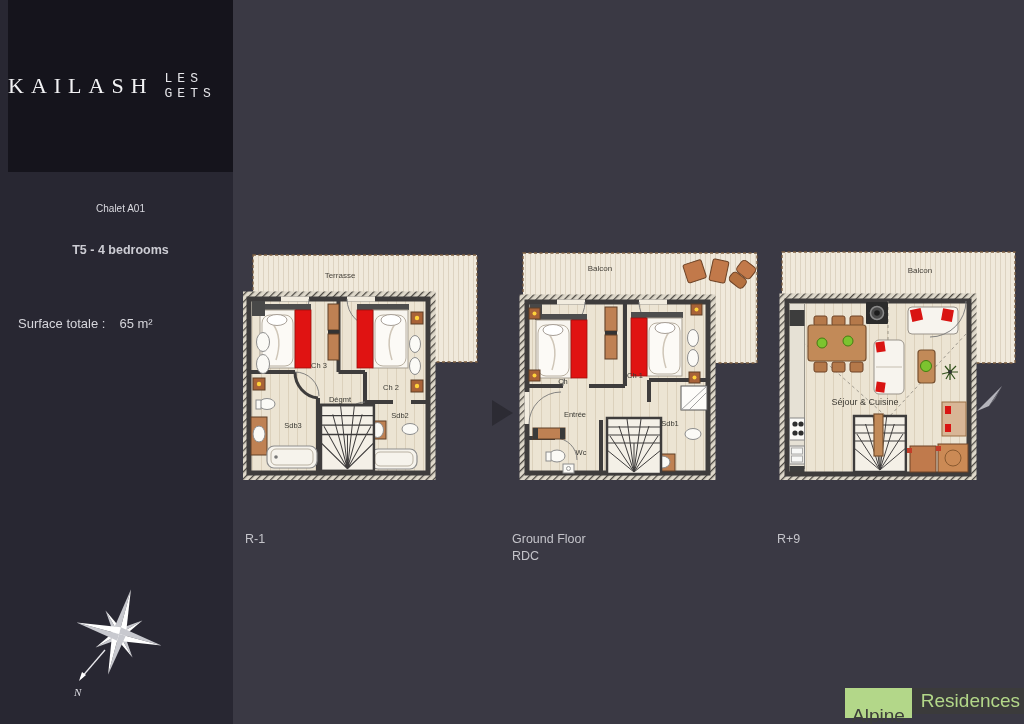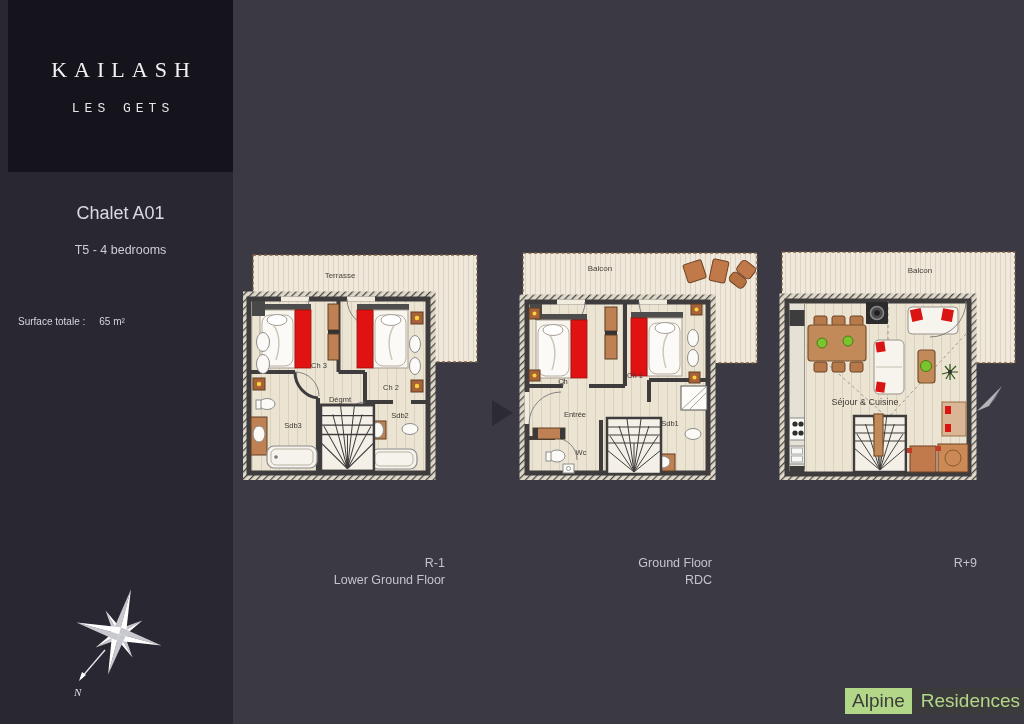--- a/index.html
+++ b/index.html
@@ -1,41 +1,41 @@
 <!DOCTYPE html>
 <html><head>
 <meta charset="utf-8">
 <style>
   html,body{margin:0;padding:0;background:#222;}
   .stage{position:relative;width:1024px;height:724px;background:#3a3944;overflow:hidden;
          font-family:"Liberation Sans",sans-serif;}
   .sidebar{position:absolute;left:0;top:0;width:233px;height:724px;background:#282732;}
   .brandbox{position:absolute;left:8px;top:0;width:225px;height:172px;background:#15141c;
-            display:flex;flex-direction:column;align-items:center;justify-content:center;gap:18px;}
+            display:flex;flex-direction:row;align-items:center;justify-content:center;gap:18px;}
   .brand-title{font-family:"Liberation Serif",serif;color:#f2f2f4;font-size:22px;
                letter-spacing:7px;margin-right:-7px;}
   .brand-sub{font-family:Liberation Mono, monospace;color:#e6e6ea;font-size:13px;
              letter-spacing:5px;margin-right:-5px;}
   .chalet-name{position:absolute;left:8px;top:203px;width:225px;text-align:center;
-               color:#dadae0;font-size:18px;}
+               color:#dadae0;font-size:10px;}
   .unit-type{position:absolute;left:8px;top:243px;width:225px;text-align:center;
-             color:#cdcdd4;font-size:12.5px;}
-  .surface{position:absolute;left:18px;top:316px;color:#d6d6dc;font-size:10px;
+             color:#cdcdd4;font-size:12.5px;font-weight:bold;}
+  .surface{position:absolute;left:18px;top:316px;color:#d6d6dc;font-size:13px;
            display:flex;gap:14px;white-space:nowrap;}
-  .plan-label{position:absolute;top:531px;width:200px;text-align:right;
-              color:#c4c4ca;font-size:12.5px;line-height:17px;margin-top:24px;}
+  .plan-label{position:absolute;top:531px;width:200px;text-align:left;
+              color:#c4c4ca;font-size:12.5px;line-height:17px;}
   .plan-svg{position:absolute;}
   .entry-arrow{position:absolute;left:492px;top:400px;width:0;height:0;
                border-top:13px solid transparent;border-bottom:13px solid transparent;
                border-left:21px solid #2c2b33;}
   .nav-arrow{position:absolute;left:976px;top:385px;}
   .compass{position:absolute;left:62px;top:584px;}
   .logo{position:absolute;left:845px;top:688px;height:26px;display:flex;
         font-size:19px;line-height:26px;}
-  .logo-a{background:#b3d789;color:#3c3e3a;padding:0 7px;}
+  .logo-a{background:#b3d789;color:#3c3e3a;padding:15px 7px;}
   .logo-r{background:#3b3b3b;color:#b3d789;padding:0 9px;}
   svg text{font-family:"Liberation Sans",sans-serif;}
   .olbl{font-size:8px;fill:#47433c;}
   .rlbl{font-size:7.5px;fill:#3b3a34;}
   .biglbl{font-size:9px;fill:#3d3a33;}
   .nlbl{font-size:11px;fill:#dcdce2;font-family:"Liberation Serif",serif;font-style:italic;}
   .wall{stroke:#3e3c3c;fill:none;}
   .door{stroke:#777;fill:none;stroke-width:0.9;}
   .fix{fill:#fbfaf6;stroke:#8d8d8d;stroke-width:1;}
   .van{fill:#bf8153;stroke:#5f3f26;stroke-width:1;}
@@ -334,21 +334,20 @@
 
   <div class="entry-arrow"></div>
 
   <svg class="nav-arrow" width="28" height="28" viewBox="0 0 28 28">
     <polygon points="26,1 1,26 13,21" fill="#b4b4bb"></polygon>
     <polygon points="26,1 13,21 19,14" fill="#6f6f77"></polygon>
   </svg>
 
   <div class="plan-label" style="left:245px">
     <div>R-1</div>
-    <div>Lower Ground Floor</div>
   </div>
   <div class="plan-label" style="left:512px">
     <div>Ground Floor</div>
     <div>RDC</div>
   </div>
   <div class="plan-label" style="left:777px">
     <div>R+9</div>
   </div>
 
   <svg class="compass" width="116" height="118" viewBox="0 0 116 118">

